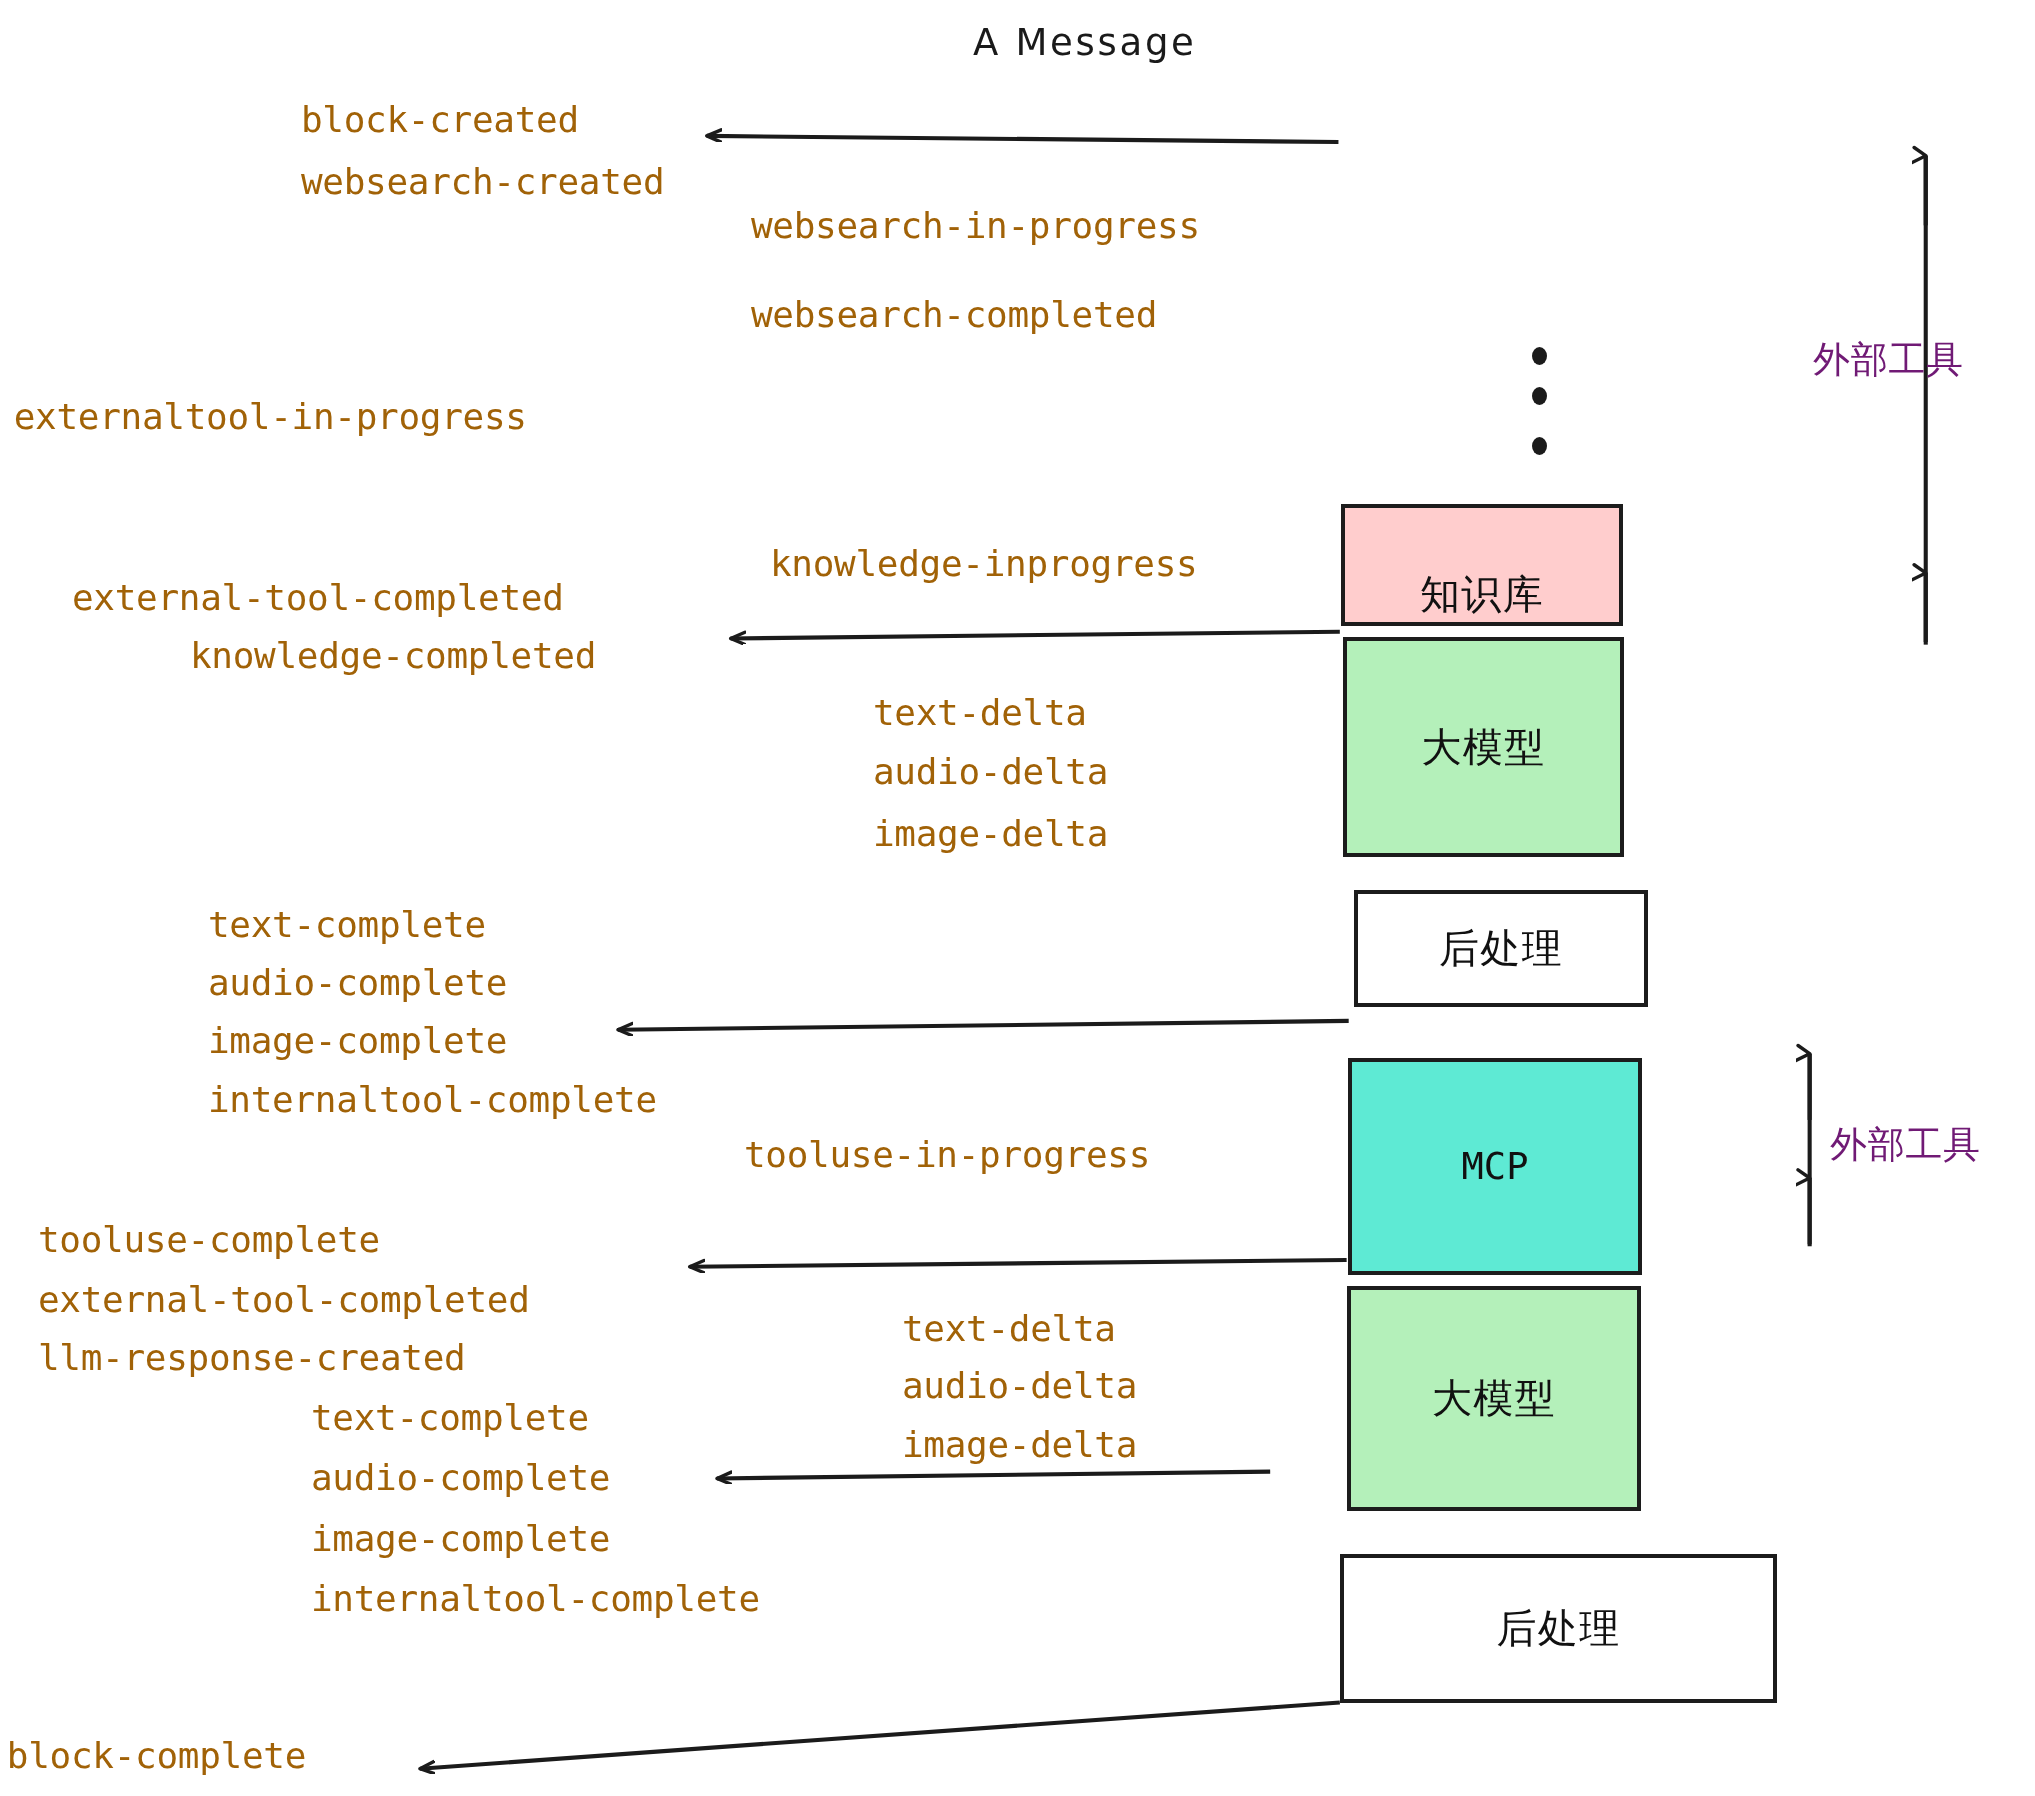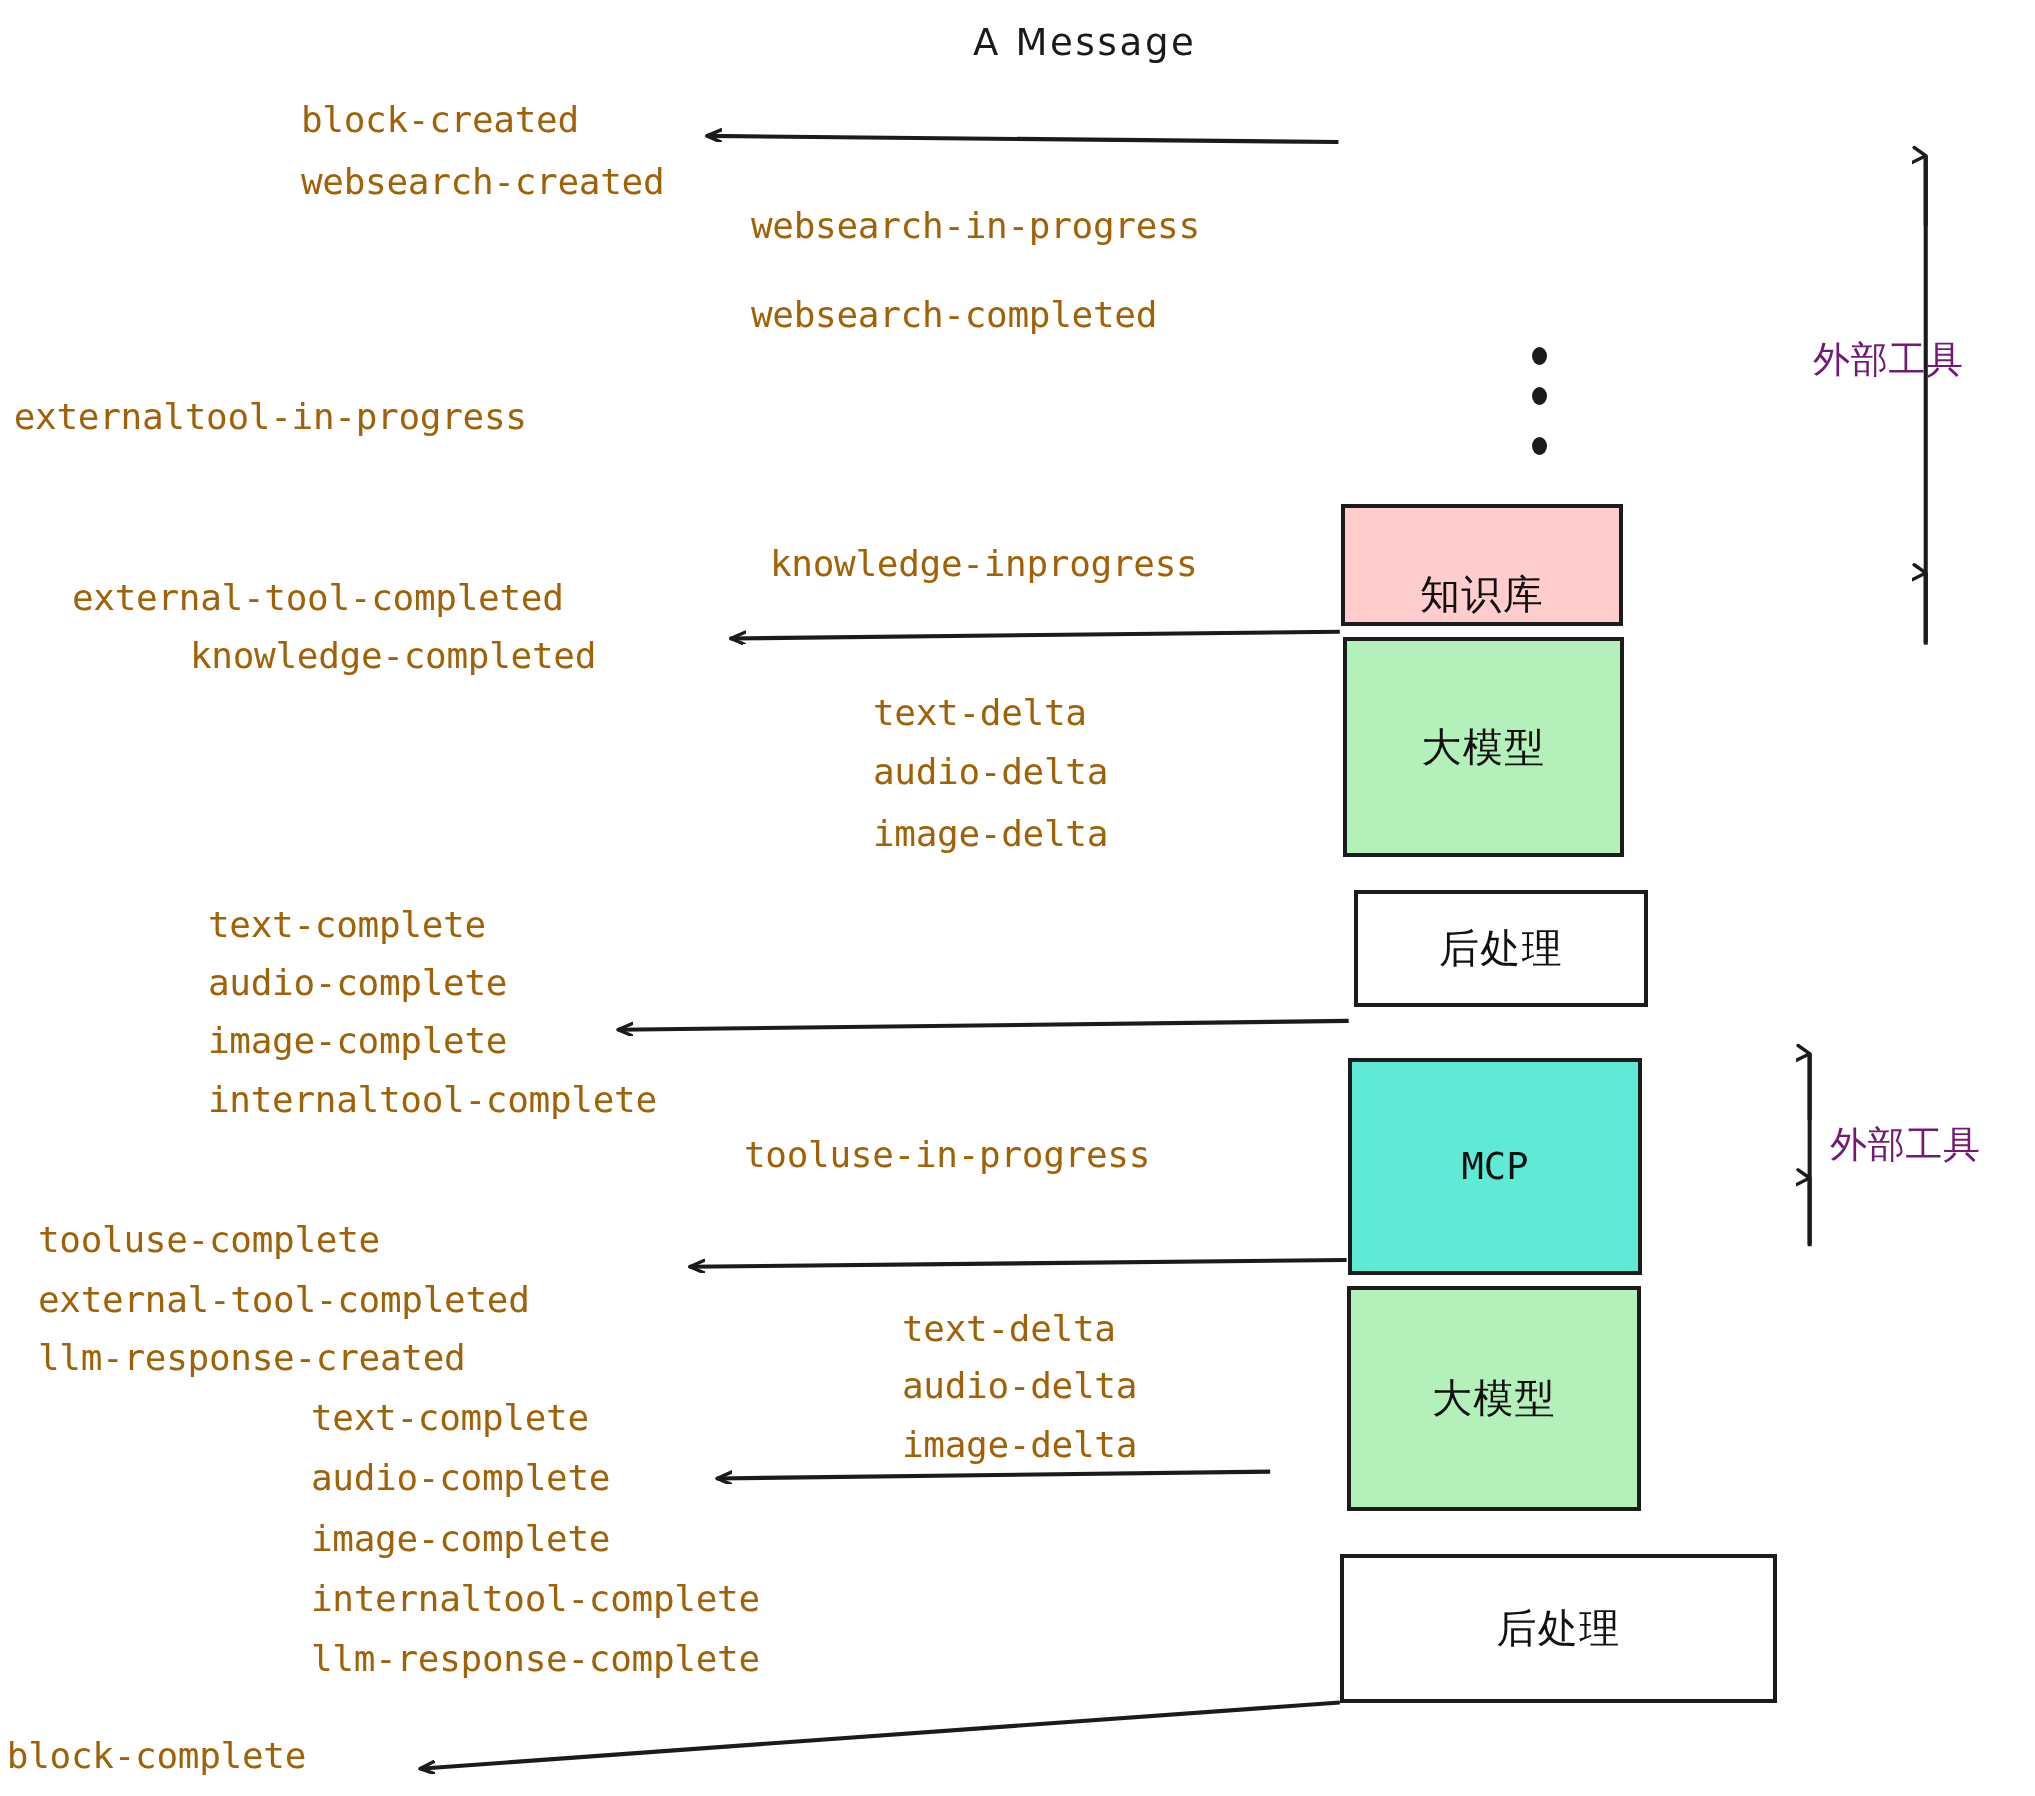--- a/index.html
+++ b/index.html
@@ -144,17 +144,16 @@
   <div class="ev" style="left:38px;top:1219px;">tooluse-complete</div>
   <div class="ev" style="left:38px;top:1279px;">external-tool-completed</div>
   <div class="ev" style="left:38px;top:1337px;">llm-response-created</div>
   <div class="ev" style="left:902px;top:1308px;">text-delta</div>
   <div class="ev" style="left:902px;top:1365px;">audio-delta</div>
   <div class="ev" style="left:902px;top:1424px;">image-delta</div>
   <div class="ev" style="left:311px;top:1397px;">text-complete</div>
   <div class="ev" style="left:311px;top:1457px;">audio-complete</div>
   <div class="ev" style="left:311px;top:1518px;">image-complete</div>
   <div class="ev" style="left:311px;top:1578px;">internaltool-complete</div>
-  <div class="ev" style="left:311px;top:1638px;">llm-response-complete</div>
   <div class="ev" style="left:6.8px;top:1735px;">block-complete</div>
 
 </div>
 
 
 </body></html>

